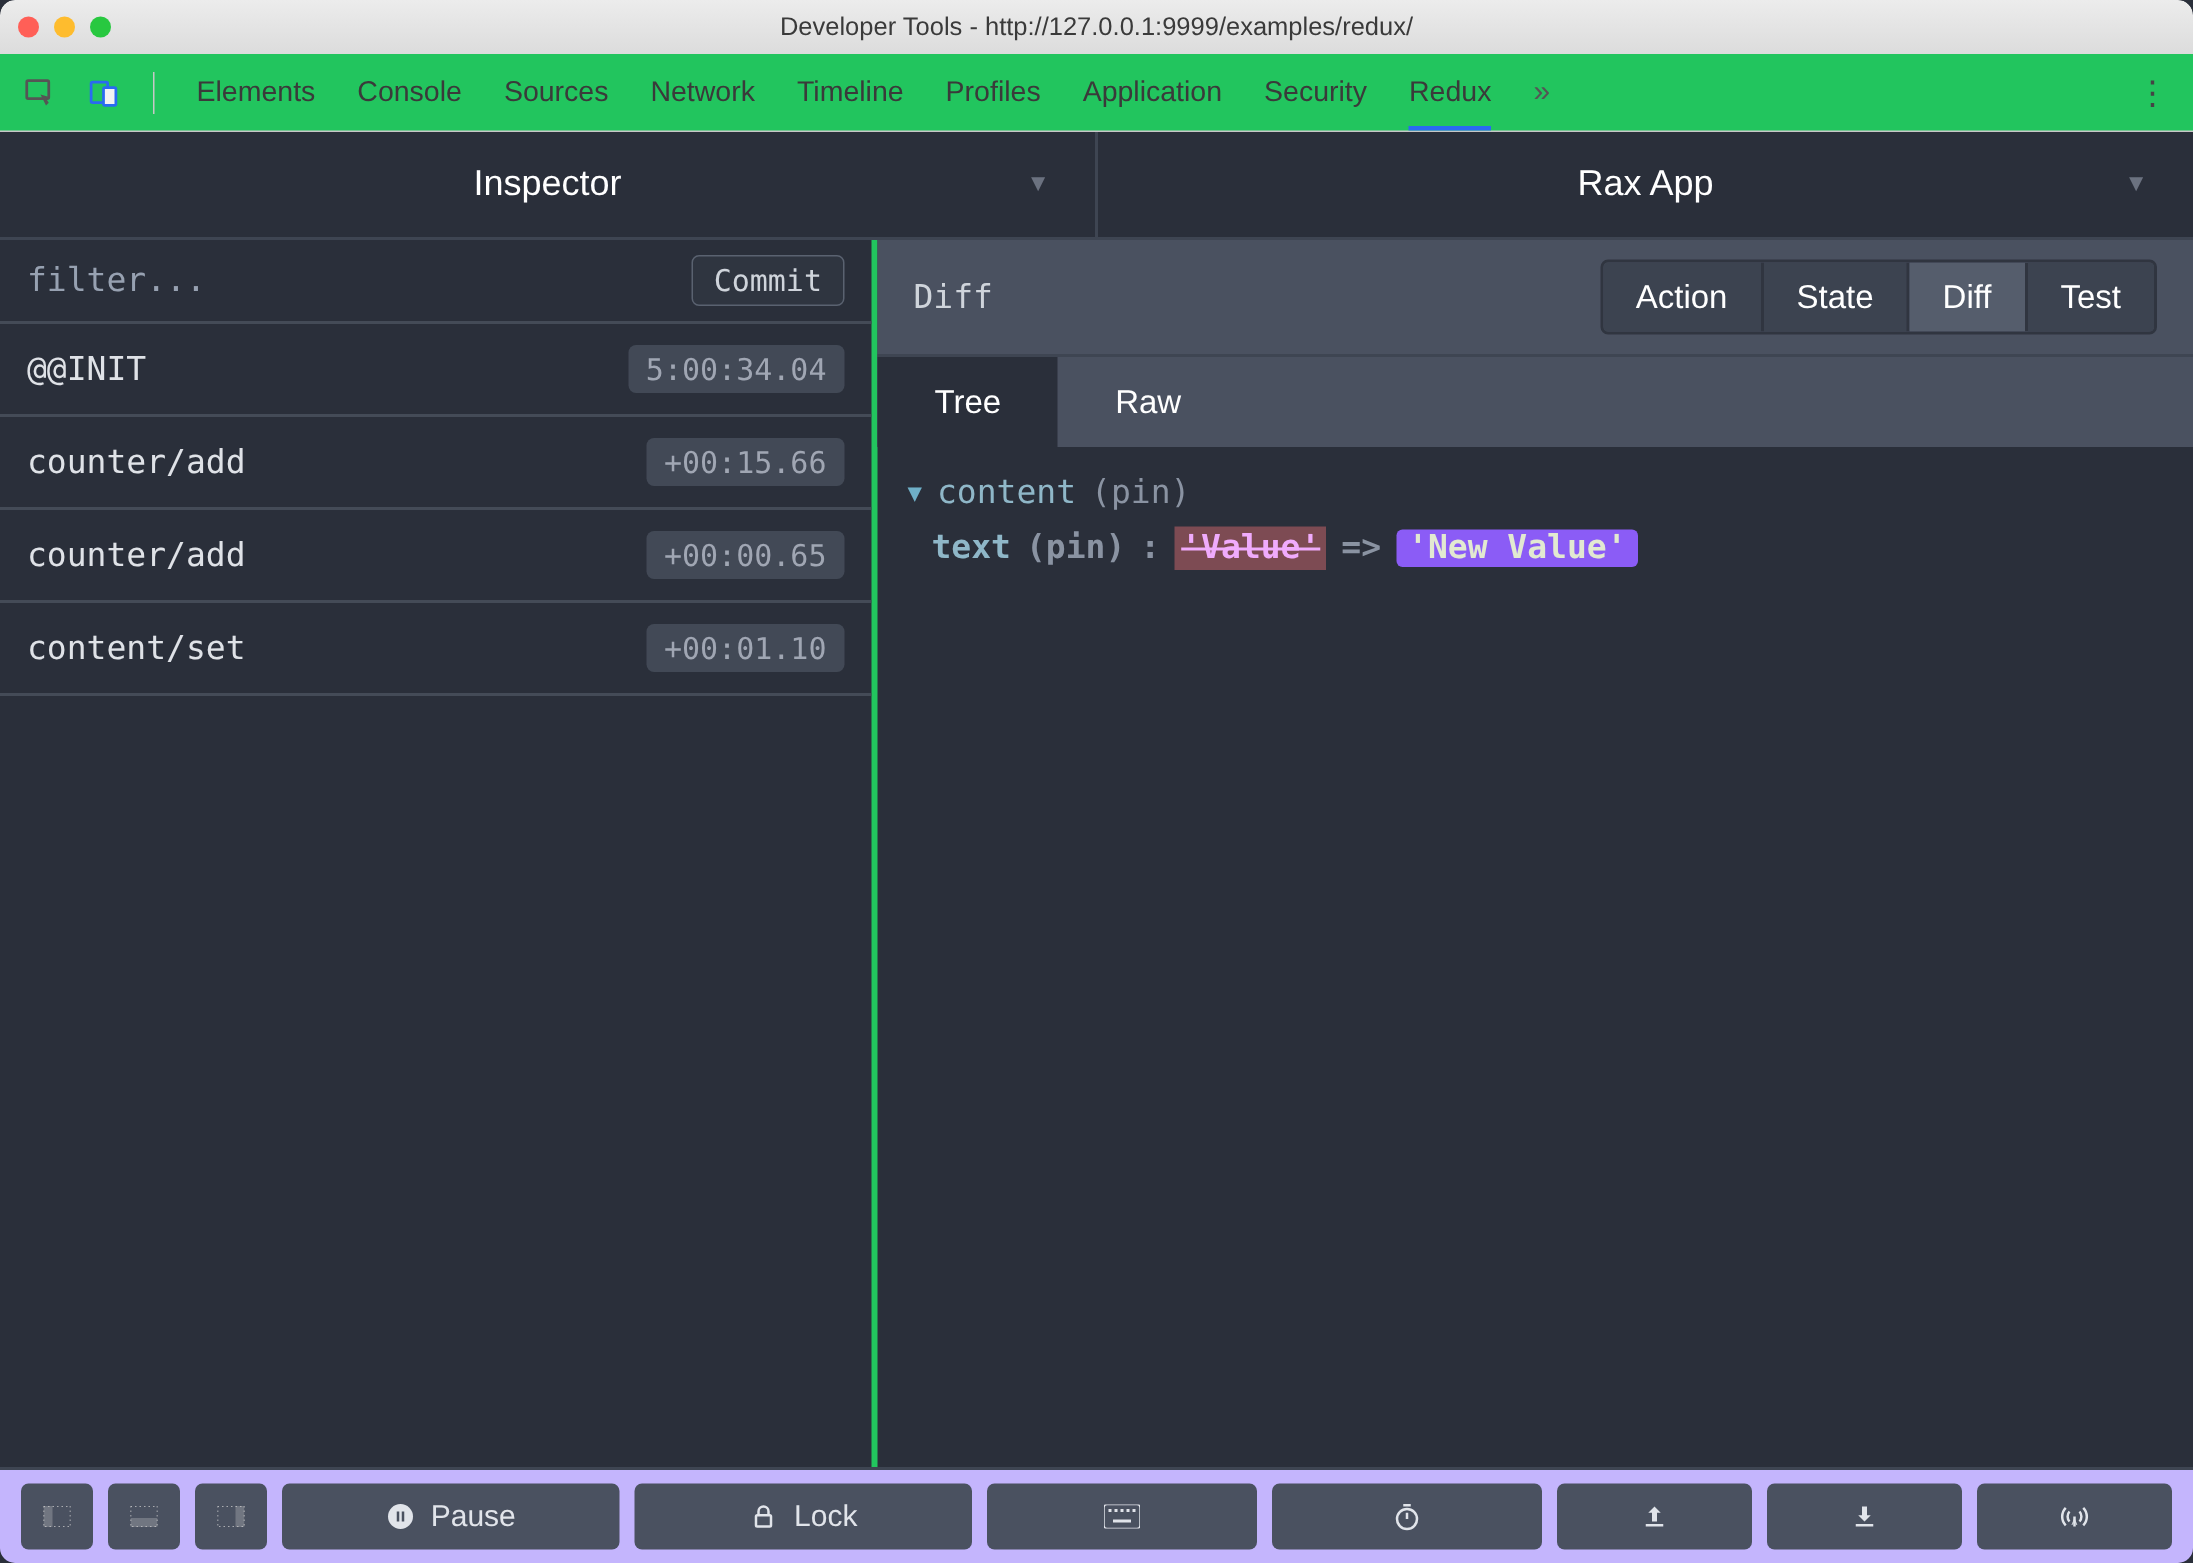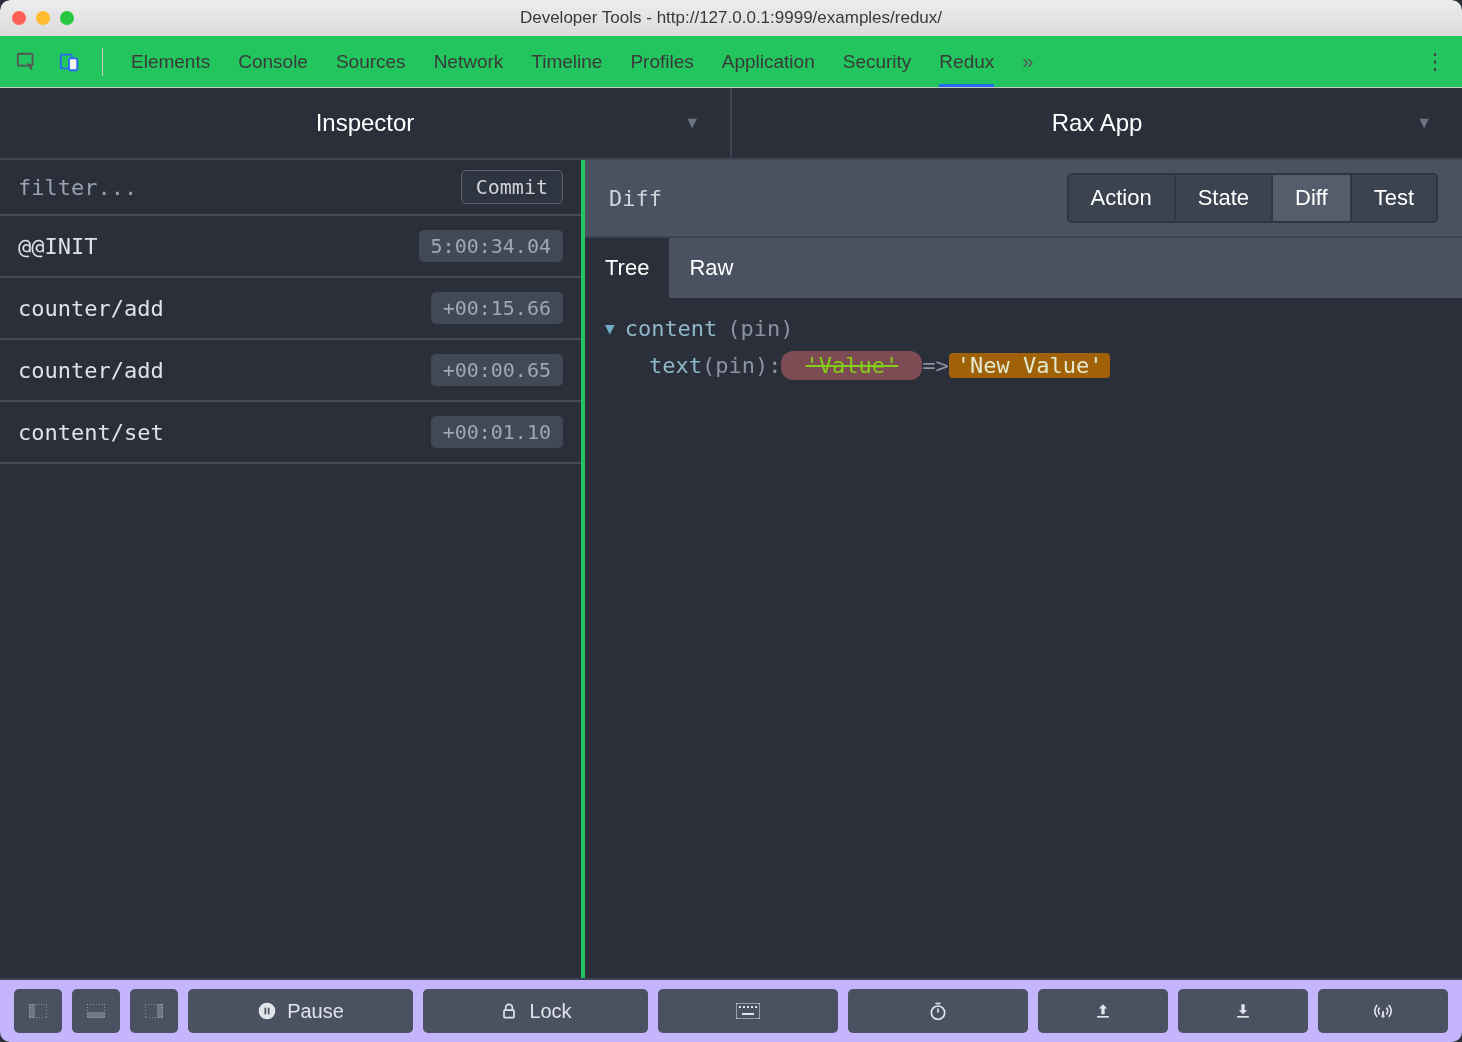--- a/index.html
+++ b/index.html
@@ -204,51 +204,51 @@
 }
 .view-tab:last-child { border-right: none; }
 .view-tab.active { background: #555d6c; }
 
 .sub-tabs {
   display: flex;
   height: 60px;
   background: #4a5160;
 }
 .sub-tab {
-  padding: 0 20px;
+  padding: 0 38px;
   display: flex;
   align-items: center;
   font-size: 22px;
   color: #fff;
   cursor: pointer;
 }
 .sub-tab.active { background: #2a2f3a; }
 
 .tree-area {
   flex: 1;
   padding: 18px 20px;
   font-family: "Menlo", monospace;
   font-size: 22px;
   color: #cfd4db;
 }
 .tree-line1 { display: flex; align-items: center; gap: 10px; }
 .tree-arrow { color: #6fb0c8; font-size: 16px; }
 .key-blue { color: #8fb7c8; }
 .paren-grey { color: #8a93a2; }
-.tree-line2 { margin-top: 10px; margin-left: 44px; display: flex; align-items: center; flex-wrap: wrap; }
+.tree-line2 { margin-top: 10px; margin-left: 16px; display: flex; align-items: center; gap: 10px; flex-wrap: wrap; font-weight: bold; }
 .diff-old {
   background: #7d4b53;
-  color: #84cc16;
-  padding: 2px 24px;
-  border-radius: 12px;
+  color: #f0abfc;
+  padding: 2px 4px;
+  border-radius: 0;
   text-decoration: line-through;
 }
 .diff-arrow { color: #8a93a2; }
 .diff-new {
-  background: #a16207;
+  background: #8b5cf6;
   color: #e2e9d1;
   padding: 0 8px;
   border-radius: 4px;
 }
 
 
 .bottom-bar {
   height: 64px;
   background: #c4b5fd;
   display: flex;

